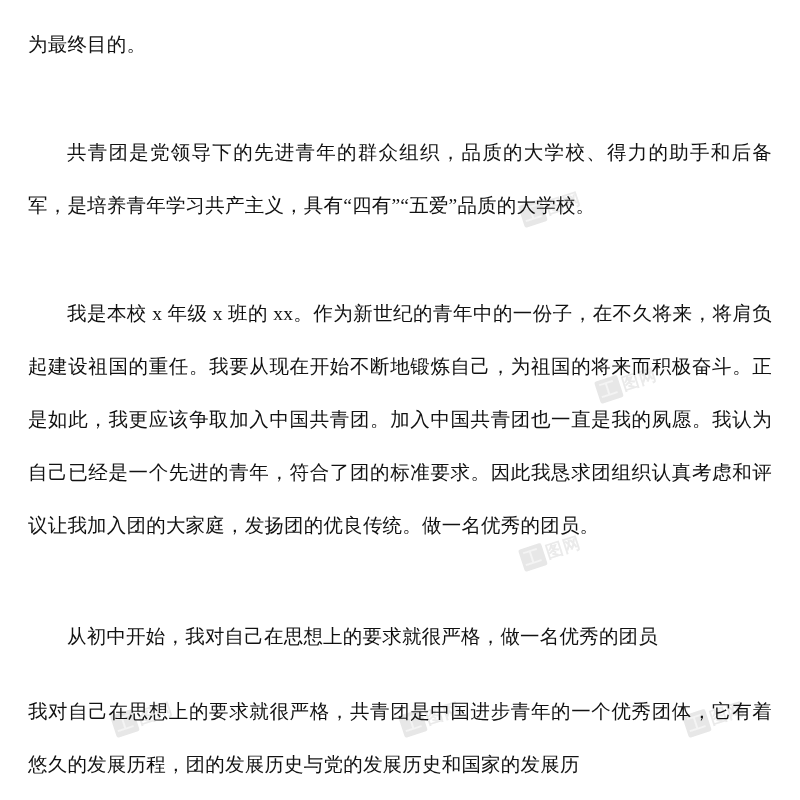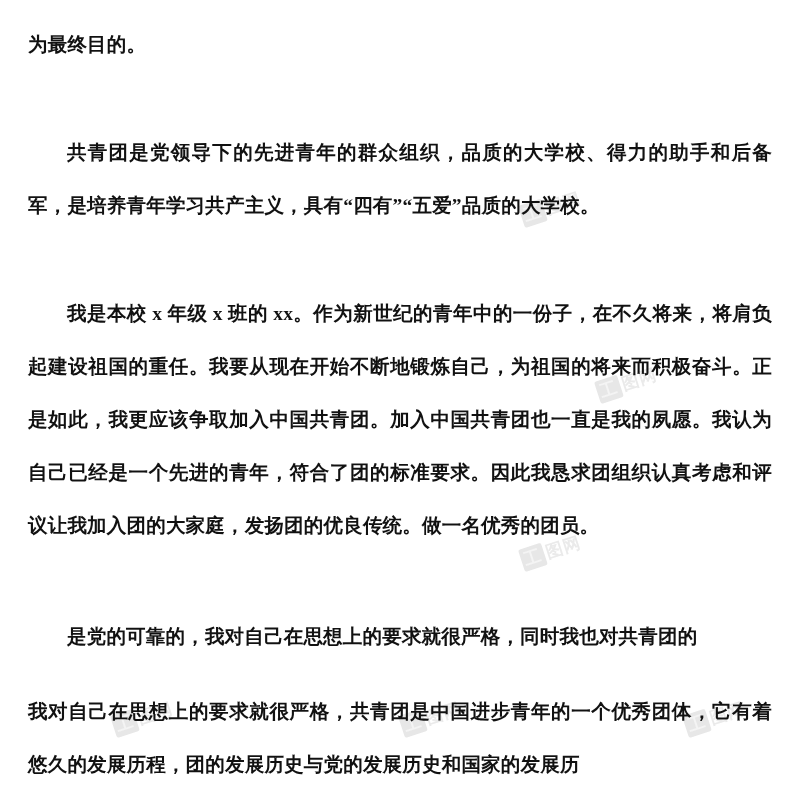--- a/index.html
+++ b/index.html
@@ -19,21 +19,20 @@
     position: relative;
     width: 800px;
     height: 800px;
     box-sizing: border-box;
     padding: 18px 28px 0 28px;
     background: #fff;
   }
   .doc-body {
     position: relative;
     z-index: 2;
-    font-weight: bold;
   }
   p.para {
     margin: 0;
     font-size: 19.5px;
     line-height: 53px;
     text-align: justify;
     text-justify: inter-ideograph;
     letter-spacing: 0.2px;
     color: #111111;
     white-space: pre-wrap;
@@ -92,20 +91,20 @@
     <div class="gap-md"></div>
 
     <p class="para indent">共青团是党领导下的先进青年的群众组织，品质的大学校、得力的助手和后备军，是培养青年学习共产主义，具有“四有”“五爱”品质的大学校。</p>
 
     <div class="gap-md"></div>
 
     <p class="para indent">我是本校 x 年级 x 班的 xx。作为新世纪的青年中的一份子，在不久将来，将肩负起建设祖国的重任。我要从现在开始不断地锻炼自己，为祖国的将来而积极奋斗。正是如此，我更应该争取加入中国共青团。加入中国共青团也一直是我的夙愿。我认为自己已经是一个先进的青年，符合了团的标准要求。因此我恳求团组织认真考虑和评议让我加入团的大家庭，发扬团的优良传统。做一名优秀的团员。</p>
 
     <div class="gap-lg"></div>
 
-    <p class="para indent">是党的可靠的，我对自己在思想上的要求就很严格，同时我也对共青团的</p>
+    <p class="para indent">从初中开始，我对自己在思想上的要求就很严格，做一名优秀的团员</p>
 
     <div class="gap-xl"></div>
 
     <p class="para">我对自己在思想上的要求就很严格，共青团是中国进步青年的一个优秀团体，它有着悠久的发展历程，团的发展历史与党的发展历史和国家的发展历</p>
   </div>
 
 </div>
 
 </body></html>

